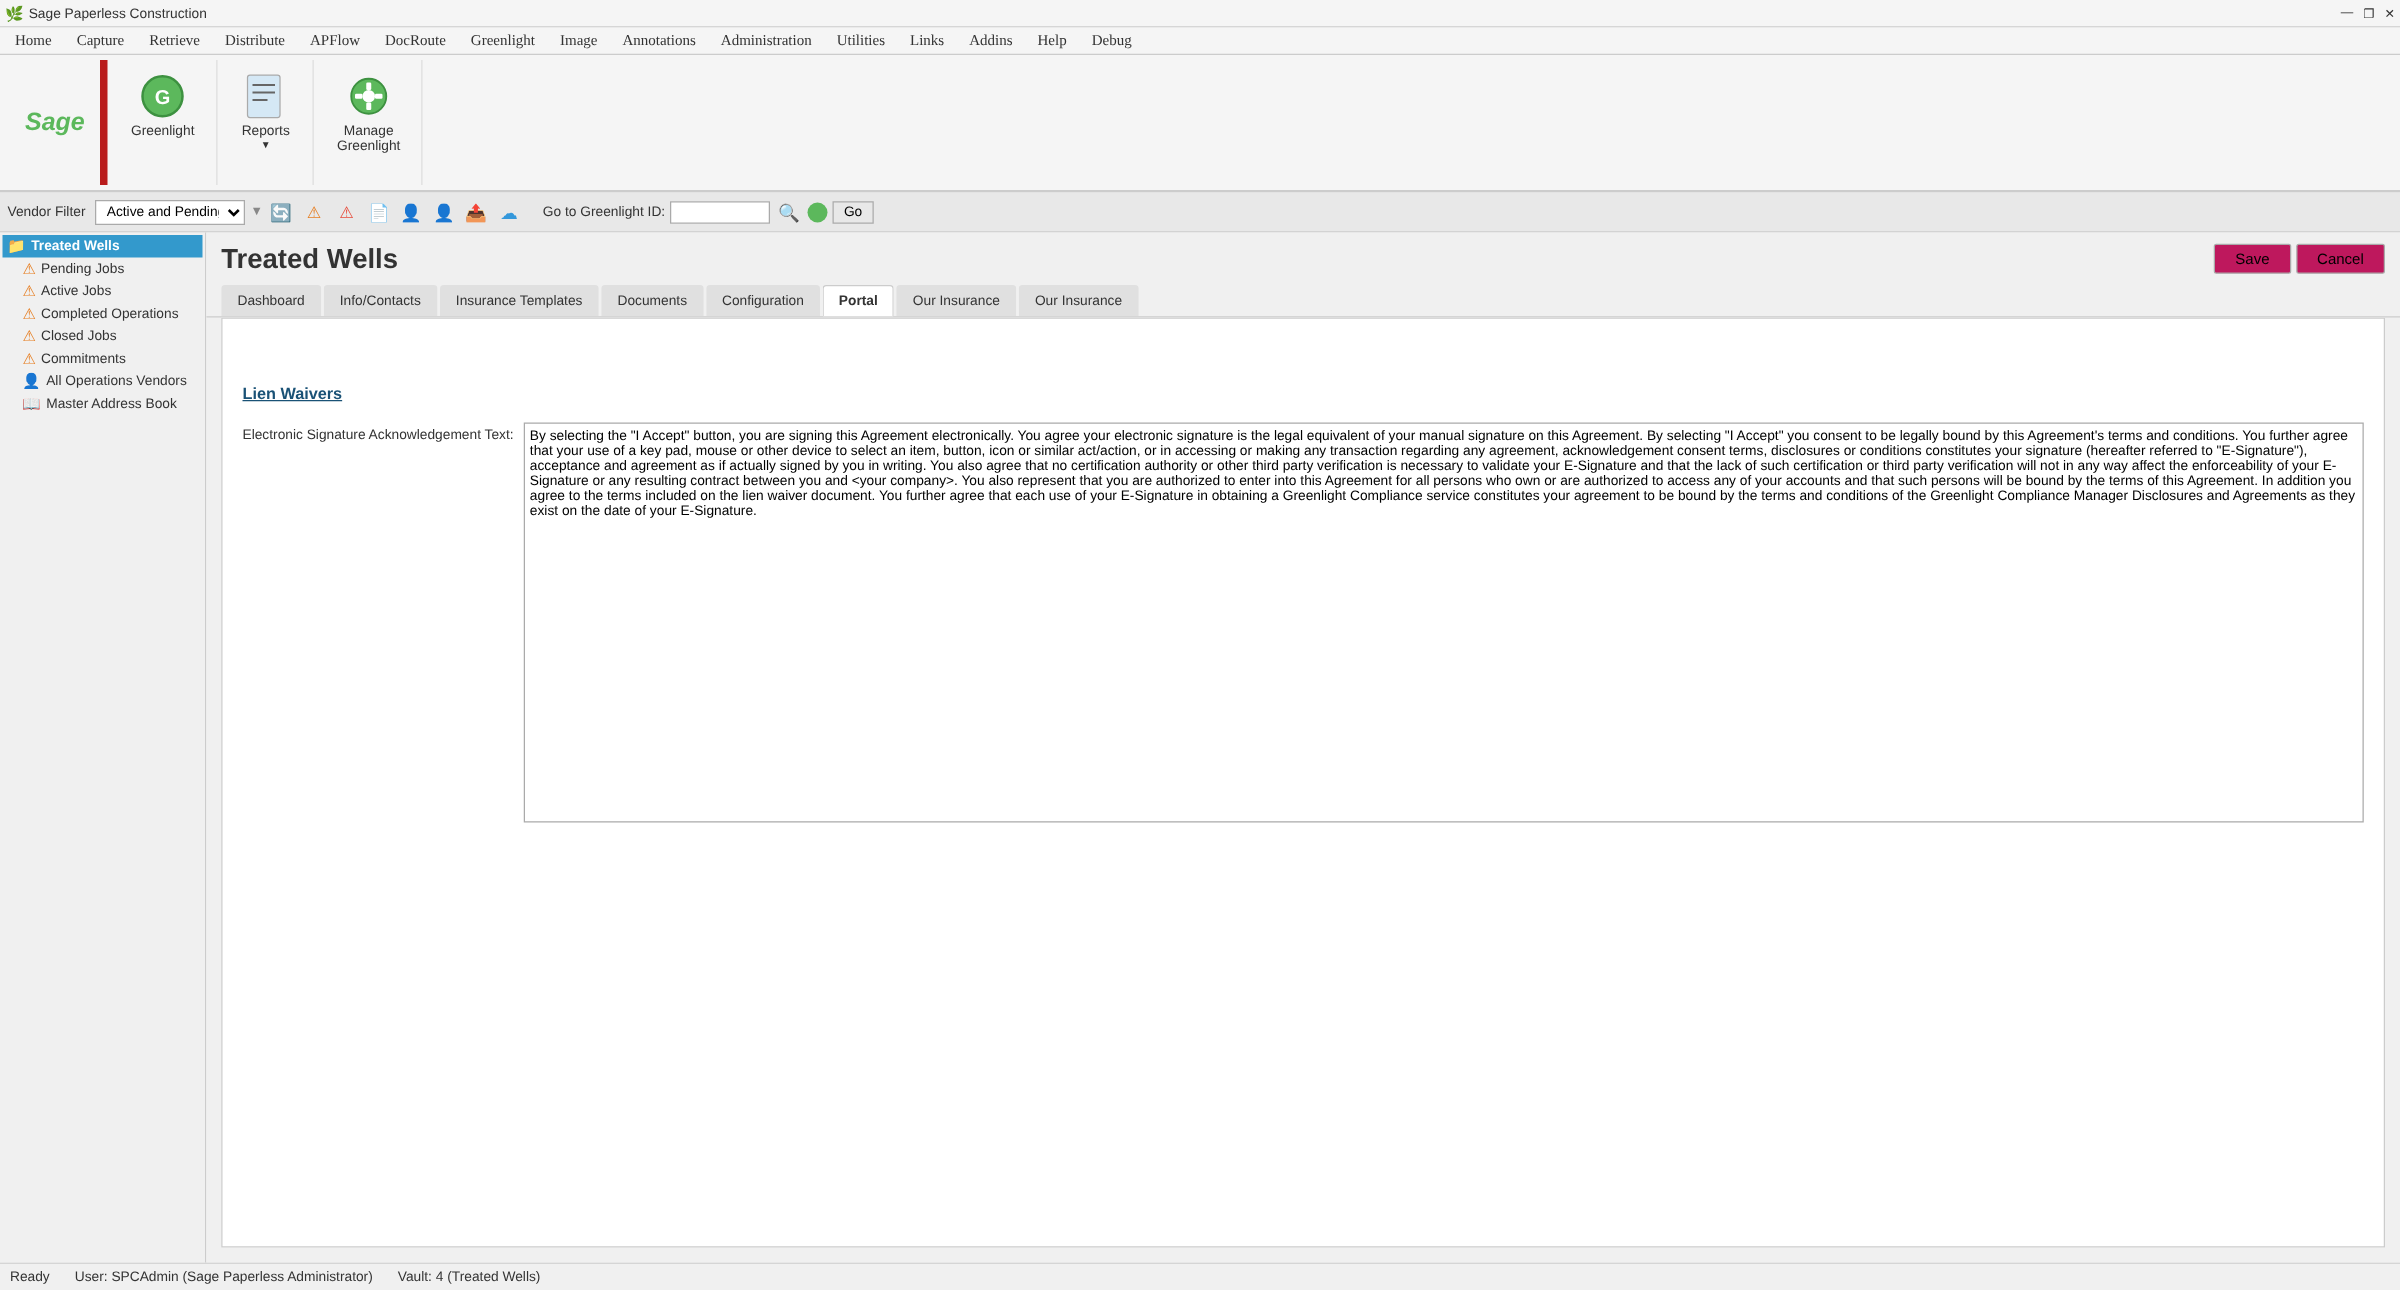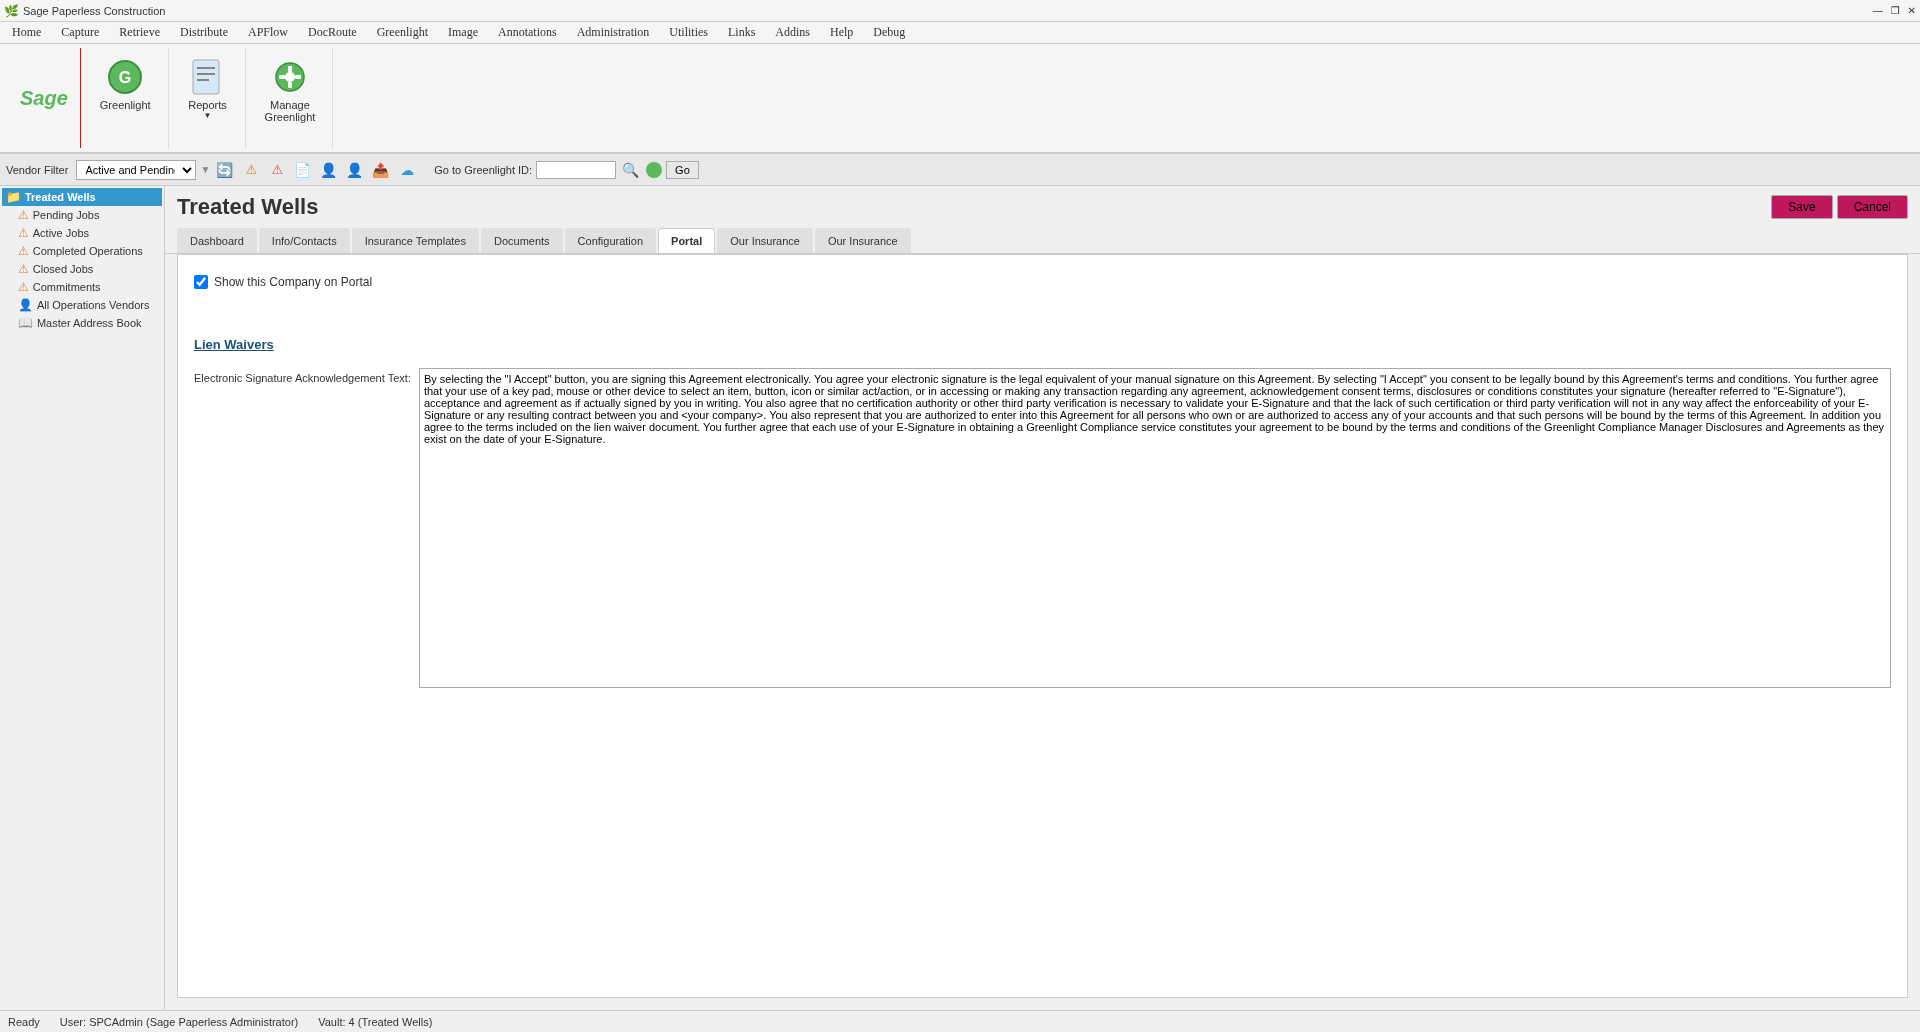--- a/index.html
+++ b/index.html
@@ -309,21 +309,21 @@
   <span class="menu-item">Administration</span>
   <span class="menu-item">Utilities</span>
   <span class="menu-item">Links</span>
   <span class="menu-item">Addins</span>
   <span class="menu-item">Help</span>
   <span class="menu-item">Debug</span>
 </div>
 
 <div class="ribbon">
 
-  <div style="display:flex; flex-direction:column; align-items:flex-start; padding: 0 12px; border-right:1px solid #b91c1c; height:100%; justify-content:center;">
+  <div style="display:flex; flex-direction:column; align-items:flex-start; padding: 0 12px; border-right:6px solid #b91c1c; height:100%; justify-content:center;">
     <div class="sage-logo">Sage</div>
   </div>
 
 
   <div class="ribbon-group">
     <div class="ribbon-btn-large">
       <div class="ribbon-icon-large">
         <svg width="38" height="38" viewBox="0 0 38 38">
           <circle cx="19" cy="19" r="16" fill="#5cb85c" stroke="#3d9140" stroke-width="2"></circle>
           <text x="19" y="25" text-anchor="middle" fill="white" font-size="16" font-weight="bold">G</text>
@@ -441,24 +441,20 @@
       <div class="tab">Insurance Templates</div>
       <div class="tab">Documents</div>
       <div class="tab">Configuration</div>
       <div class="tab active">Portal</div>
       <div class="tab">Our Insurance</div>
       <div class="tab">Our Insurance</div>
     </div>
 
     <div class="tab-content">
 
-      <div class="checkbox-row">
-        <input type="checkbox" id="show-portal-cb" checked="" style="">
-        <label for="show-portal-cb">Show this Company on Portal</label>
-      </div>
 
       <div>
         <div class="section-title">Lien Waivers</div>
         <div class="form-row">
           <span class="form-label">Electronic Signature Acknowledgement Text:</span>
           <textarea class="form-textarea" style="">By selecting the "I Accept" button, you are signing this Agreement electronically. You agree your electronic signature is the legal equivalent of your manual signature on this Agreement. By selecting "I Accept" you consent to be legally bound by this Agreement's terms and conditions. You further agree that your use of a key pad, mouse or other device to select an item, button, icon or similar act/action, or in accessing or making any transaction regarding any agreement, acknowledgement consent terms, disclosures or conditions constitutes your signature (hereafter referred to "E-Signature"), acceptance and agreement as if actually signed by you in writing. You also agree that no certification authority or other third party verification is necessary to validate your E-Signature and that the lack of such certification or third party verification will not in any way affect the enforceability of your E-Signature or any resulting contract between you and &lt;your company&gt;. You also represent that you are authorized to enter into this Agreement for all persons who own or are authorized to access any of your accounts and that such persons will be bound by the terms of this Agreement. In addition you agree to the terms included on the lien waiver document. You further agree that each use of your E-Signature in obtaining a Greenlight Compliance service constitutes your agreement to be bound by the terms and conditions of the Greenlight Compliance Manager Disclosures and Agreements as they exist on the date of your E-Signature.</textarea>
         </div>
       </div>
     </div>
   </div>

